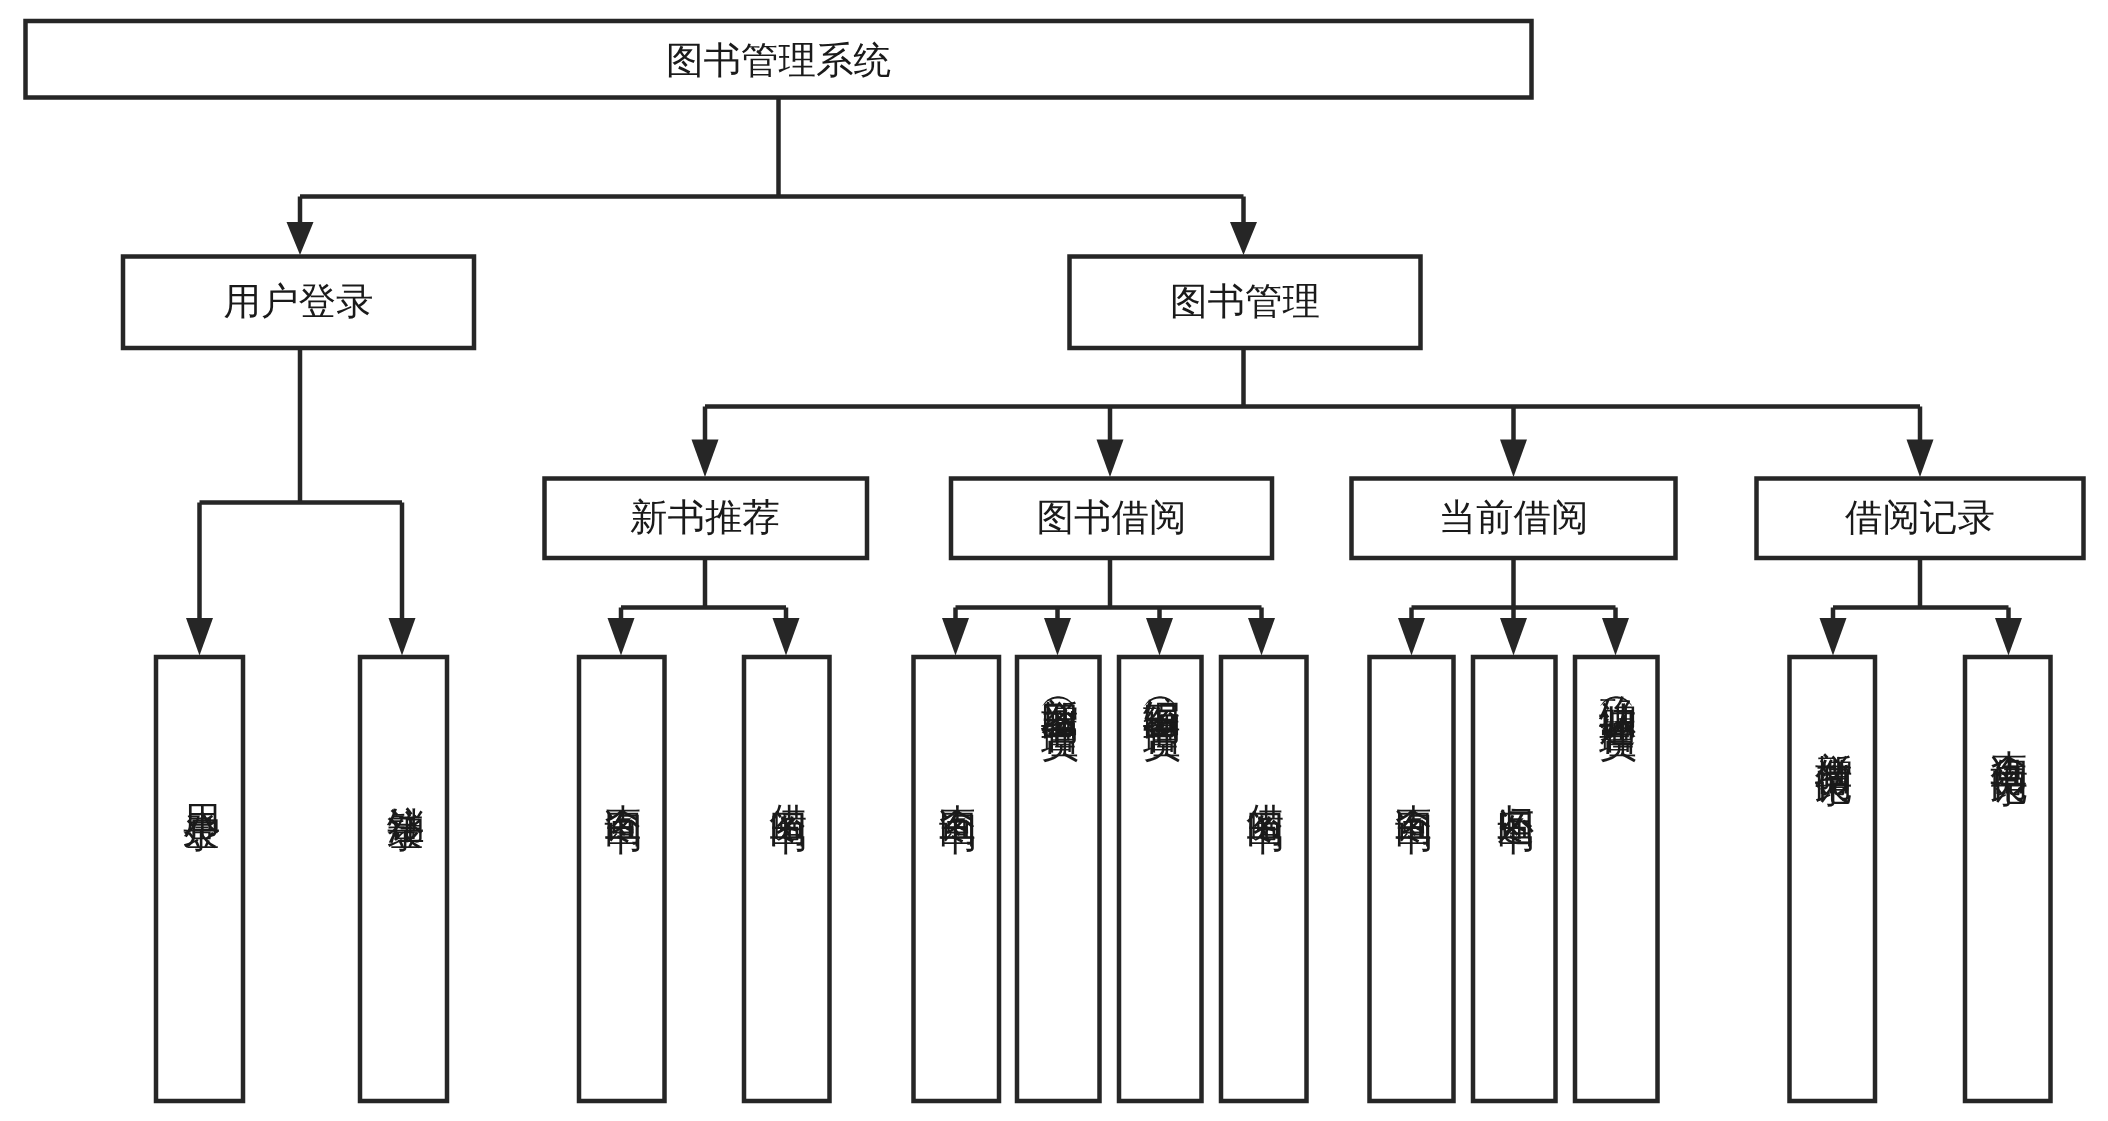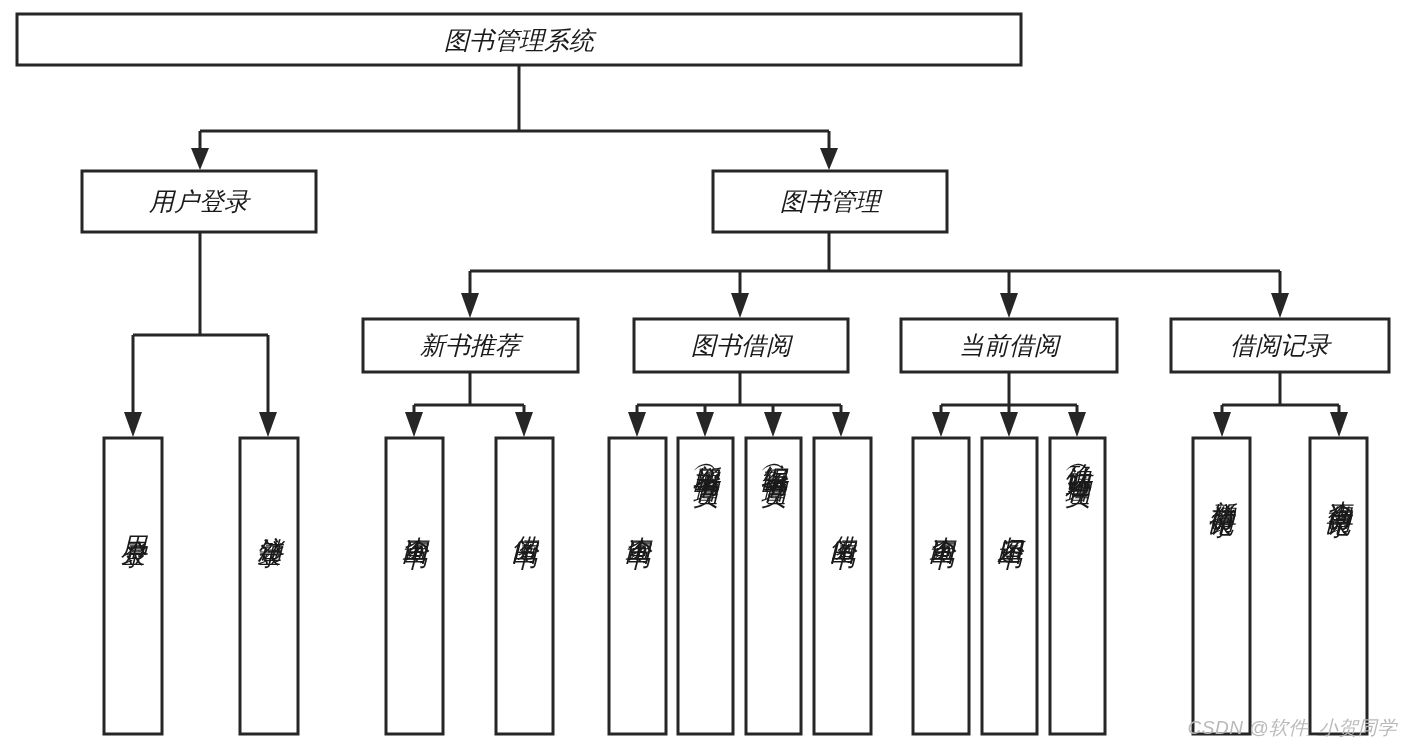--- a/index.html
+++ b/index.html
@@ -11,21 +11,20 @@
     width: 1405px;
     height: 747px;
     font-family: "Liberation Sans", "DejaVu Sans", sans-serif;
     overflow: hidden;
     position: relative;
   }
   #diagram-root {
     position: relative;
     width: 1405px;
     height: 747px;
-    font-style: italic;
   }
   svg.flow {
     position: absolute;
     left: 0;
     top: 0;
     width: 1405px;
     height: 747px;
     display: block;
   }
   .node-rect {
@@ -197,14 +196,13 @@
   <div class="node-label-v" style="left:761px; top:444px;">编辑图书（管理员）</div>
   <div class="node-label-v" style="left:830px; top:516px;">借阅图书</div>
 
   <div class="node-label-v" style="left:929px; top:516px;">查询图书</div>
   <div class="node-label-v" style="left:997px; top:516px;">归还图书</div>
   <div class="node-label-v" style="left:1065px; top:444px;">确认归还（管理员）</div>
 
   <div class="node-label-v" style="left:1209px; top:480px;">新增借阅记录</div>
   <div class="node-label-v" style="left:1326px; top:480px;">查询借阅记录</div>
 
-  <div class="watermark">CSDN @软件_小贺同学</div>
 </div>
 
 </body></html>

